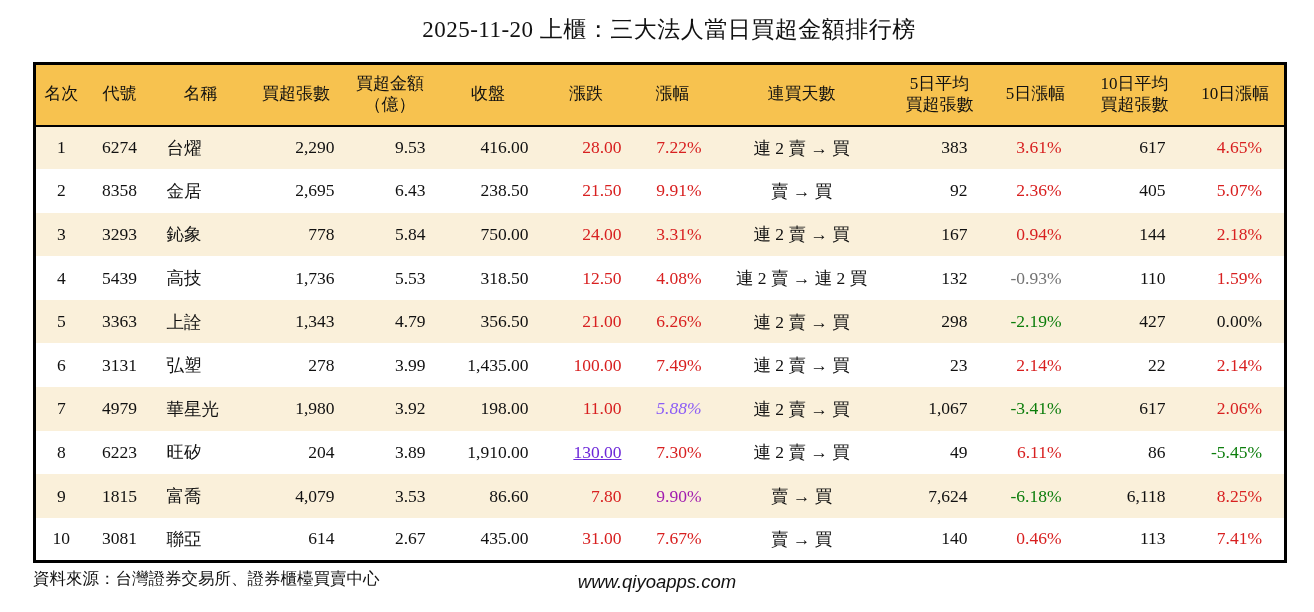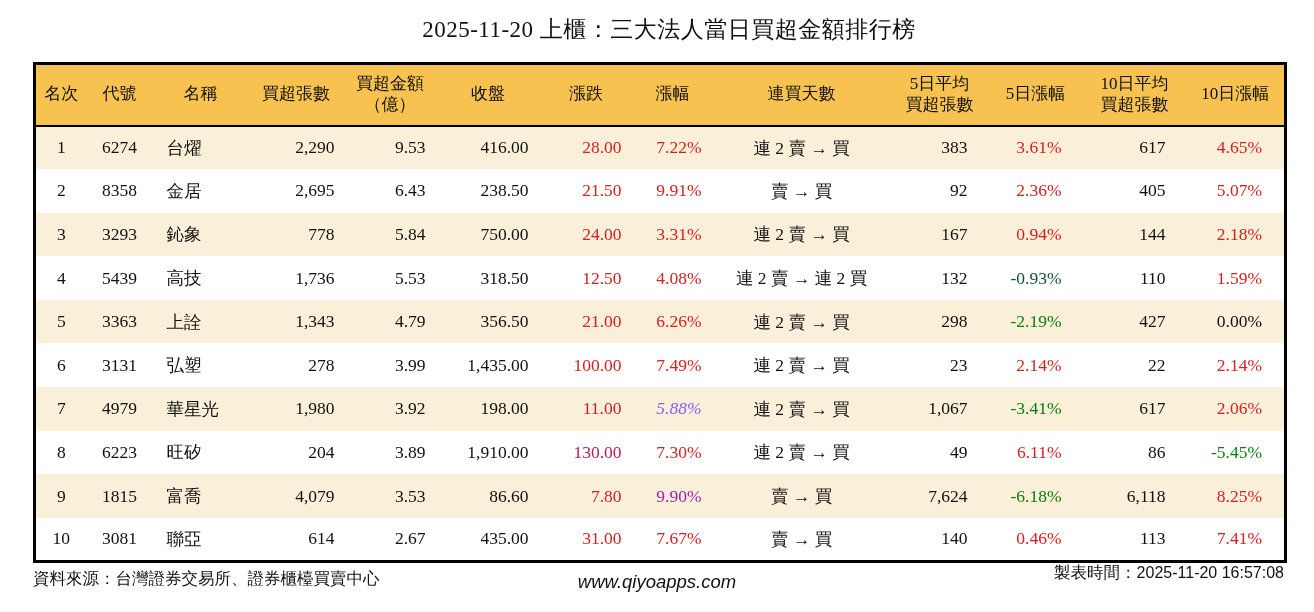--- a/index.html
+++ b/index.html
@@ -140,21 +140,21 @@
         <td class="al-c">4</td>
         <td class="al-c">5439</td>
         <td class="al-l pl14">高技</td>
         <td class="al-r pr9">1,736</td>
         <td class="al-r pr11">5.53</td>
         <td class="al-r pr11">318.50</td>
         <td class="al-r pr11" style="color: rgb(216, 32, 32);">12.50</td>
         <td class="al-r pr11" style="color: rgb(216, 32, 32);">4.08%</td>
         <td class="al-c">連 2 賣 → 連 2 買</td>
         <td class="al-r pr21">132</td>
-        <td class="al-r pr21" style="color: #14532d; margin-top: 48px;">-0.93%</td>
+        <td class="al-r pr21" style="color: #737373; margin-top: 48px;">-0.93%</td>
         <td class="al-r pr21">110</td>
         <td class="al-r pr22" style="color: rgb(216, 32, 32);">1.59%</td>
       </tr>
       <tr style="background: rgb(250, 240, 218);">
         <td class="al-c">5</td>
         <td class="al-c">3363</td>
         <td class="al-l pl14">上詮</td>
         <td class="al-r pr9">1,343</td>
         <td class="al-r pr11">4.79</td>
         <td class="al-r pr11">356.50</td>
@@ -196,21 +196,21 @@
         <td class="al-r pr21">617</td>
         <td class="al-r pr22" style="color: rgb(216, 32, 32);">2.06%</td>
       </tr>
       <tr>
         <td class="al-c">8</td>
         <td class="al-c">6223</td>
         <td class="al-l pl14">旺矽</td>
         <td class="al-r pr9">204</td>
         <td class="al-r pr11">3.89</td>
         <td class="al-r pr11">1,910.00</td>
-        <td class="al-r pr11" style="color: #be185d;">130.00</td>
+        <td class="al-r pr11" style="color: #6d28d9; text-decoration: underline;">130.00</td>
         <td class="al-r pr11" style="color: rgb(216, 32, 32);">7.30%</td>
         <td class="al-c">連 2 賣 → 買</td>
         <td class="al-r pr21">49</td>
         <td class="al-r pr21" style="color: rgb(216, 32, 32);">6.11%</td>
         <td class="al-r pr21">86</td>
         <td class="al-r pr22" style="color: rgb(11, 125, 11);">-5.45%</td>
       </tr>
       <tr style="background: rgb(250, 240, 218);">
         <td class="al-c">9</td>
         <td class="al-c">1815</td>
@@ -240,14 +240,13 @@
         <td class="al-r pr21" style="color: rgb(216, 32, 32);">0.46%</td>
         <td class="al-r pr21">113</td>
         <td class="al-r pr22" style="color: rgb(216, 32, 32);">7.41%</td>
       </tr>
     </tbody>
 </table>
 
 <div class="footer-src">資料來源：台灣證券交易所、證券櫃檯買賣中心</div>
 <div class="footer-site">www.qiyoapps.com</div>
 <div class="footer-right">
-  <div><span>製表時間：</span><span class="num">2025-11-20 16:57:08</span></div>
 </div>
 
 </body></html>

